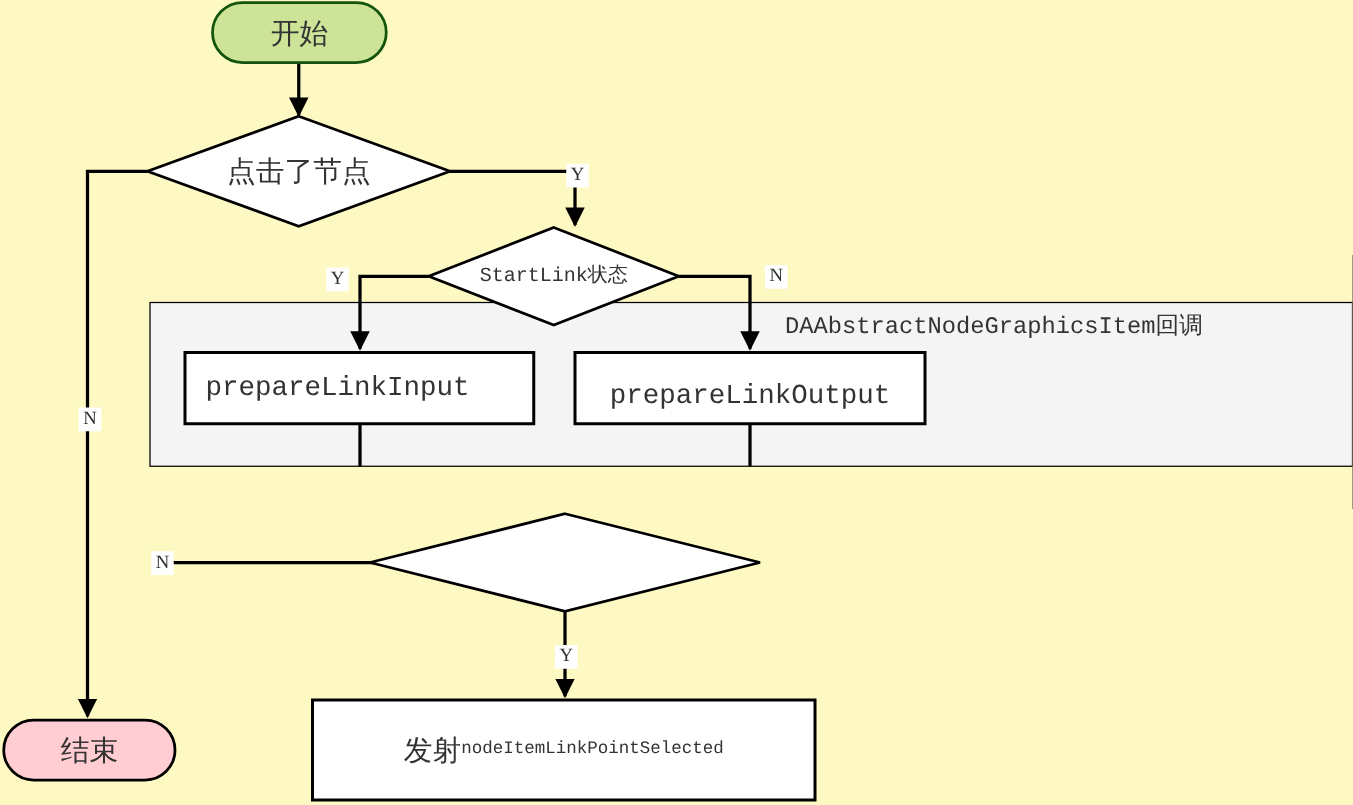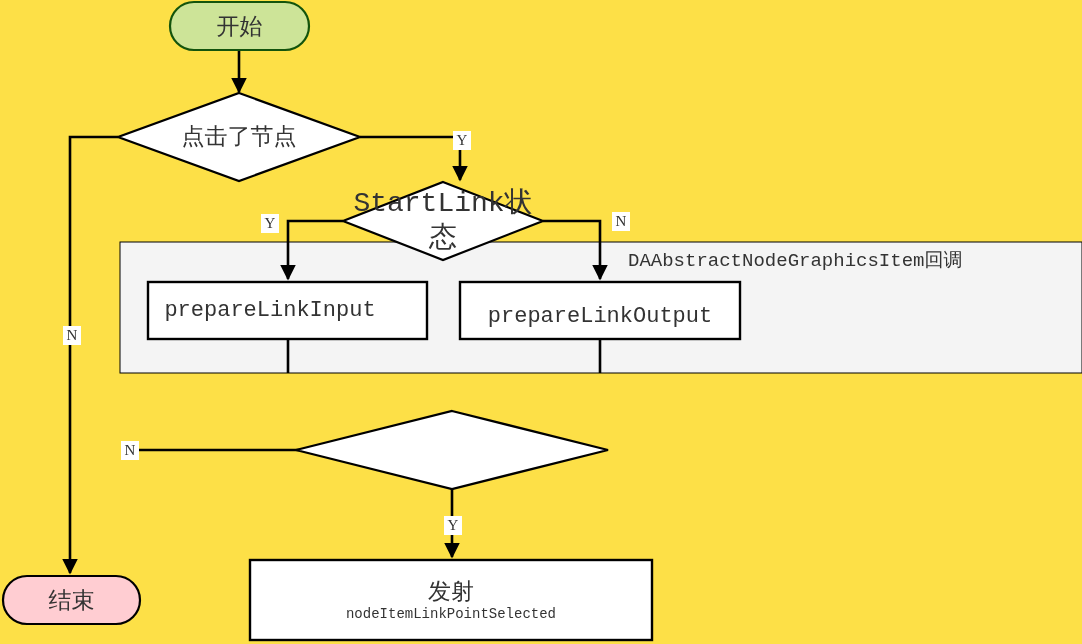--- a/index.html
+++ b/index.html
@@ -1,18 +1,18 @@
 <!DOCTYPE html>
 <html><head>
 <meta charset="utf-8">
 <style>
   html,body{margin:0;padding:0;background:#000;}
   body{width:1082px;height:644px;overflow:hidden;
        font-family:"Liberation Sans", sans-serif;}
-  #stage{position:relative;width:1082px;height:644px;background:#fde047;}
+  #stage{position:relative;width:1082px;height:644px;background:#fef9c3;}
   svg.layer{position:absolute;left:0;top:0;width:1082px;height:644px;}
   .nodeLabel{
     position:absolute;display:flex;align-items:center;justify-content:center;
     text-align:center;line-height:1.25;pointer-events:none;
   }
   .cjk{font-family:"Liberation Sans", sans-serif;}
   .mono{font-family:"Liberation Mono", monospace;color:#333333;}
   .edgelabel{
     position:absolute;background:#ffffff;color:#333333;
     font-family:"Liberation Serif", serif;font-size:15px;
@@ -70,30 +70,30 @@
 
     <polygon points="452,411 608,450 452,489 296,450" fill="#ffffff" stroke="#000000" stroke-width="2.2"></polygon>
 
     <rect x="250" y="560" width="402" height="80" fill="#ffffff" stroke="#000000" stroke-width="2.4"></rect>
 
     <rect x="3" y="576" width="137" height="48" rx="24" ry="24" fill="#ffcdd2" stroke="#000000" stroke-width="2.2"></rect>
   </svg>
 
   <div class="nodeLabel cjk" style="left:170px;top:2px;width:139px;height:48px;font-size:23px;color:#333;">开始</div>
 
-  <div class="nodeLabel cjk" style="left:118px;top:113px;width:242px;height:48px;font-size:23px;color:#333;font-family:Liberation Serif, serif;">点击了节点</div>
+  <div class="nodeLabel cjk" style="left:118px;top:113px;width:242px;height:48px;font-size:23px;color:#333;">点击了节点</div>
 
-  <div class="nodeLabel mono" style="left:343px;top:200px;width:200px;height:42px;font-size:28px;">StartLink状态</div>
+  <div class="nodeLabel mono" style="left:343px;top:200px;width:200px;height:42px;font-size:16px;">StartLink状态</div>
 
   <div class="nodeLabel mono" style="left:148px;top:282px;width:244px;height:57px;font-size:22px;text-align:right;">prepareLinkInput</div>
 
   <div class="nodeLabel mono" style="left:460px;top:282px;width:280px;height:69px;font-size:22px;">prepareLinkOutput</div>
 
 
-  <div class="nodeLabel" style="left:250px;top:560px;width:402px;height:80px;flex-direction:column;">
+  <div class="nodeLabel" style="left:250px;top:560px;width:402px;height:80px;flex-direction:row;">
     <span class="cjk" style="font-size:23px;color:#333;">发射</span>
     <span class="mono" style="font-size:14px;">nodeItemLinkPointSelected</span>
   </div>
 
   <div class="nodeLabel cjk" style="left:3px;top:576px;width:137px;height:48px;font-size:23px;color:#333;text-align:center;">结束</div>
 
   <div class="subgraph-title" style="left:628px;top:247px;">DAAbstractNodeGraphicsItem回调</div>
 
   <div class="edgelabel" style="left:453px;top:131px;width:14px;">Y</div>
 

